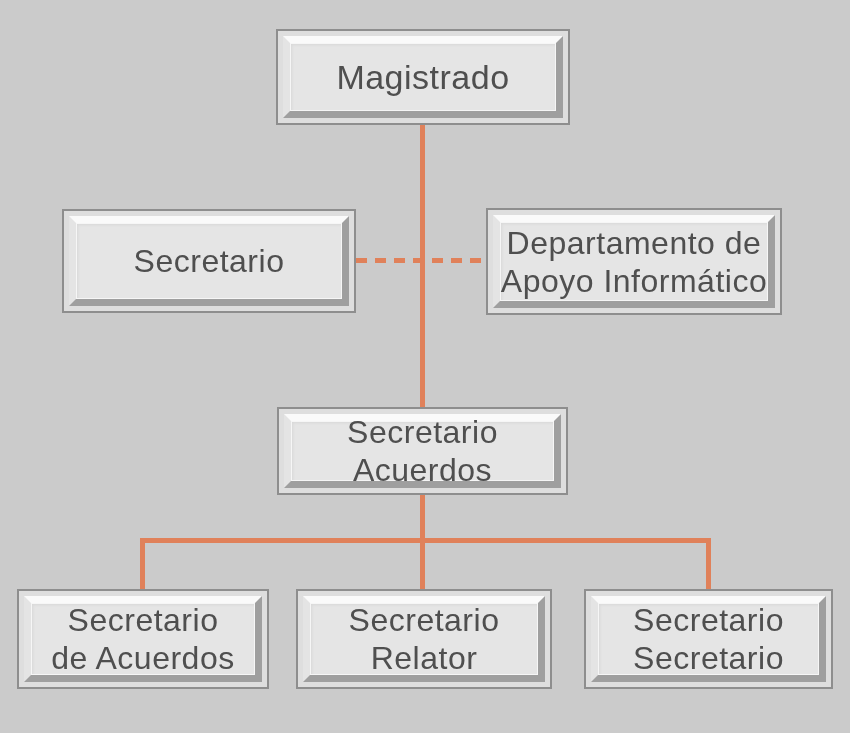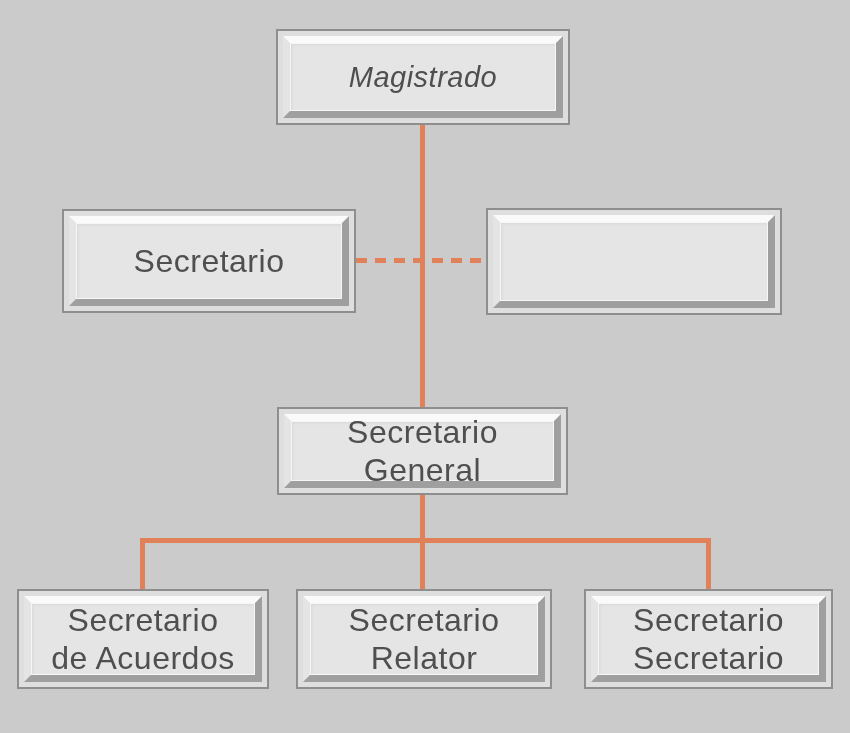--- a/index.html
+++ b/index.html
@@ -57,21 +57,21 @@
     text-align: center;
   }
   .node-label {
     color: var(--text, #4f4f4f);
     font-size: 32px;
     line-height: 38px;
     letter-spacing: 0.5px;
     white-space: nowrap;
   }
   .node-label span { display: block; }
-  #node-magistrado .node-label { font-size: 29px; font-style: italic; }
+  #node-magistrado .node-label { font-size: 34px; }
 
   
   #conn-main-vertical { left: 420px; top: 125px; width: 5px;   height: 464px; }
   #conn-dashed        { left: 356px; top: 258px; width: 130px; height: 5px;  }
   #conn-bus           { left: 140px; top: 538px; width: 571px; height: 5px;  }
   #conn-drop-left     { left: 140px; top: 538px; width: 5px;   height: 51px; }
   #conn-drop-right    { left: 706px; top: 538px; width: 5px;   height: 51px; }
 
   #node-magistrado    { left: 276px; top: 29px;  width: 294px; height: 96px;  }
   #node-administrativo{ left: 62px;  top: 209px; width: 294px; height: 104px; }
@@ -105,29 +105,31 @@
     <div class="node-bevel">
       <div class="node-label">
         <span>Secretario</span>
       </div>
     </div>
   </div>
 
   <div class="node" id="node-departamento">
     <div class="node-bevel">
       <div class="node-label">
+        <span>Departamento de</span>
+        <span>Apoyo Informático</span>
       </div>
     </div>
   </div>
 
   <div class="node" id="node-general">
     <div class="node-bevel">
       <div class="node-label">
         <span>Secretario</span>
-        <span>General</span>
+        <span>Acuerdos</span>
       </div>
     </div>
   </div>
 
   <div class="node" id="node-acuerdos">
     <div class="node-bevel">
       <div class="node-label">
         <span>Secretario</span>
         <span>de Acuerdos</span>
       </div>

